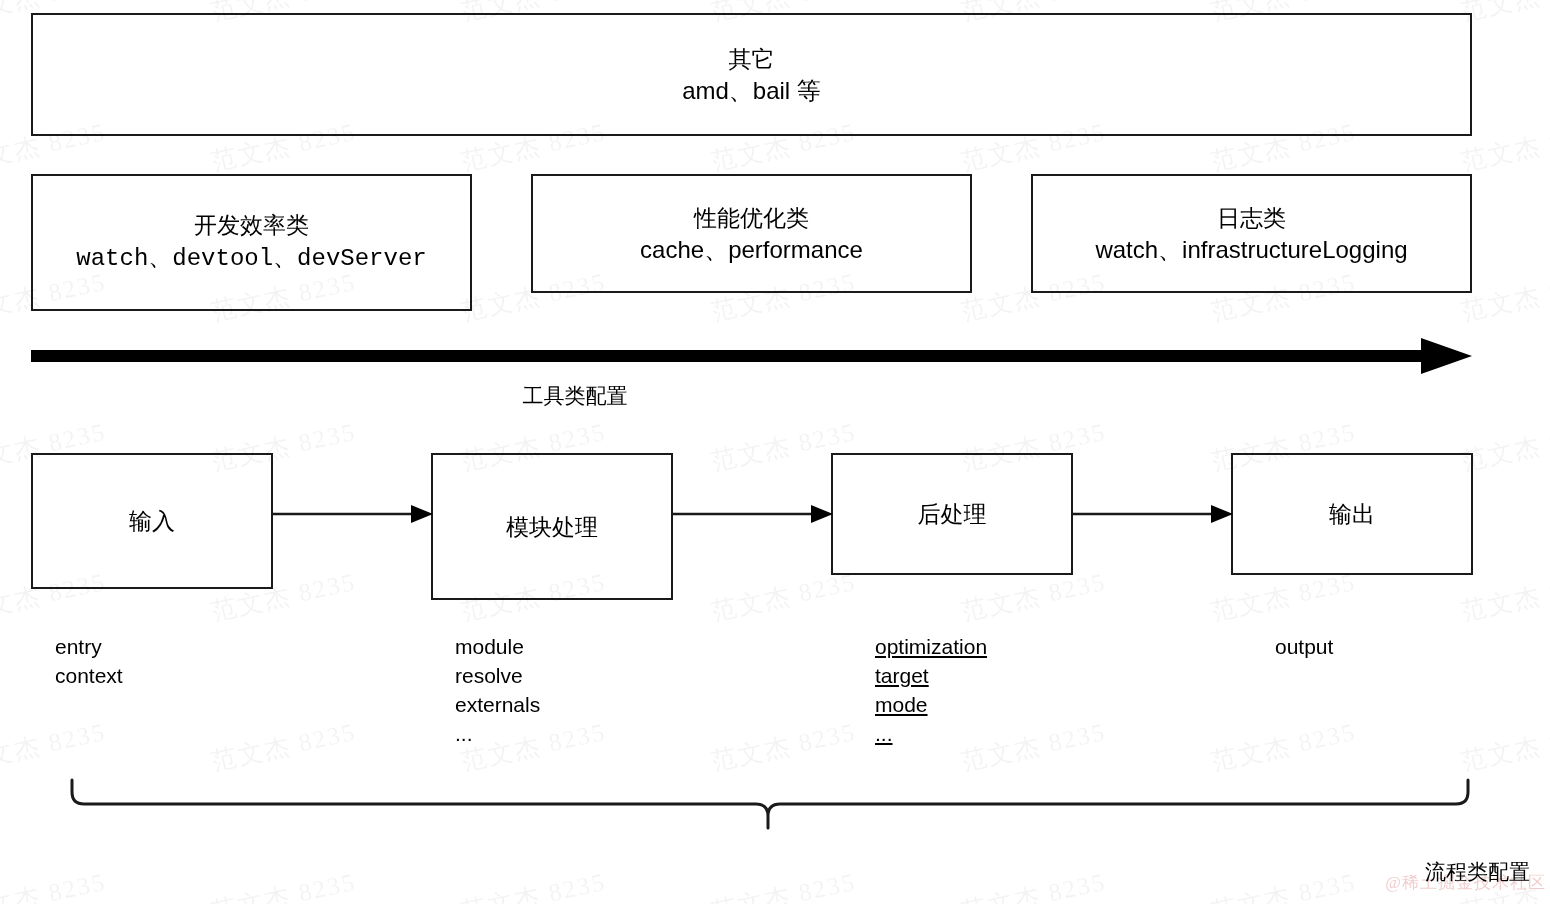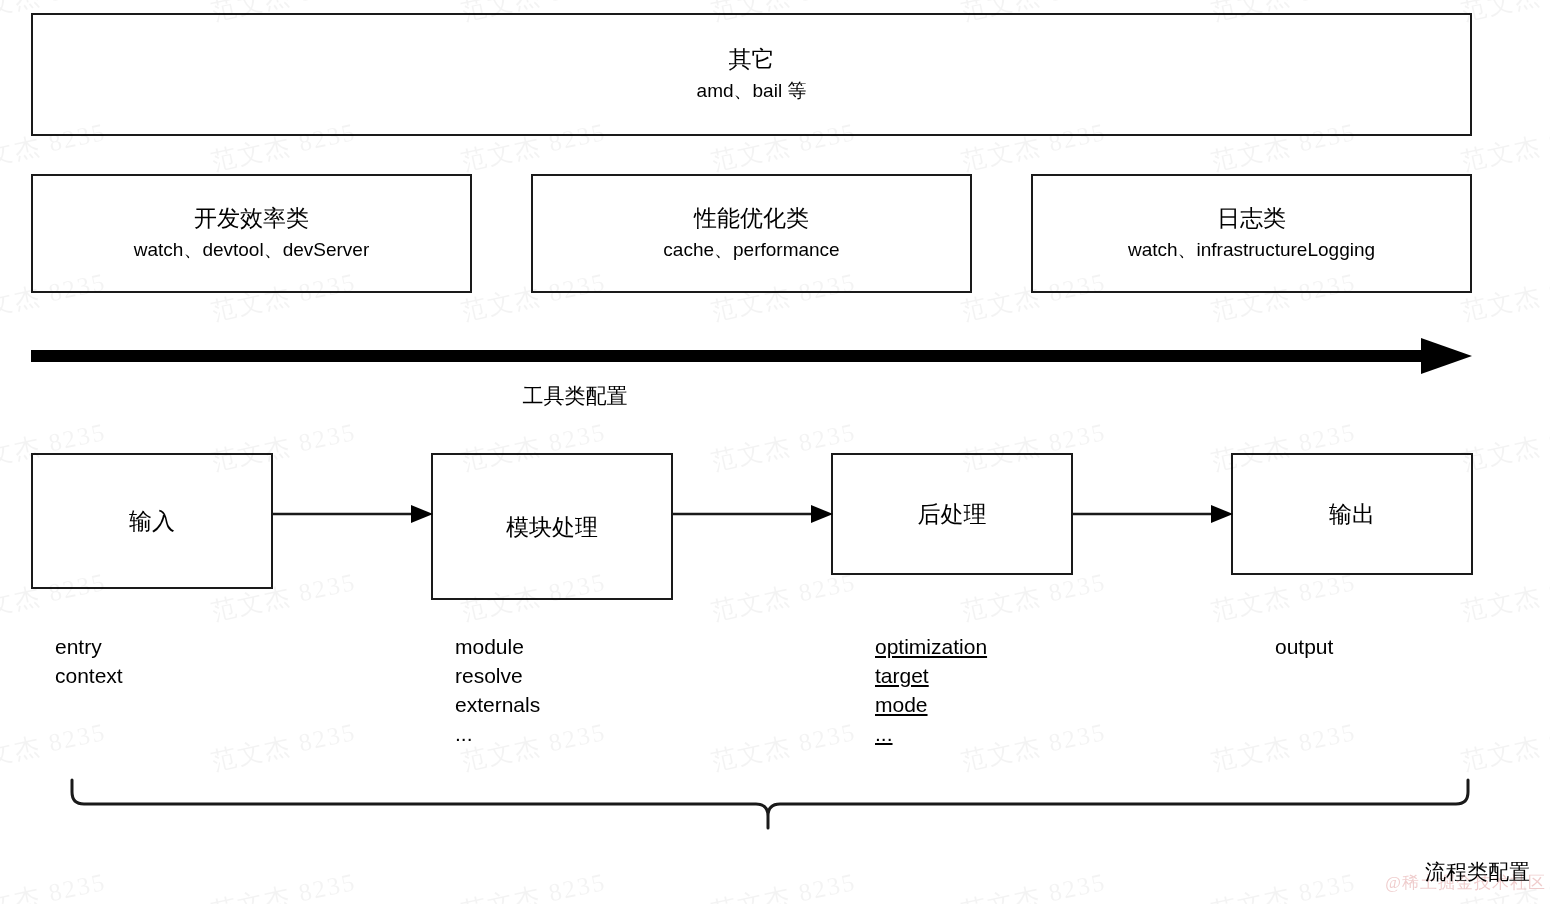--- a/index.html
+++ b/index.html
@@ -57,34 +57,34 @@
     align-items: center;
     justify-content: center;
     z-index: 2;
   }
   .box .line1 {
     font-size: 23px;
     line-height: 32px;
     white-space: nowrap;
   }
   .box .line2 {
-    font-size: 19px;
+    font-size: 24px;
     line-height: 32px;
     white-space: nowrap;
   }
   .box .single {
     font-size: 23px;
     line-height: 30px;
     white-space: nowrap;
   }
 
   
   #box-other { left: 31px; top: 13px; width: 1441px; height: 123px; }
   
-  #box-dev   { left: 31px;   top: 174px; width: 441px; height: 119px; }
+  #box-dev   { left: 31px;   top: 174px; width: 441px; height: 137px; font-family: Liberation Mono, monospace; }
   #box-perf  { left: 531px;  top: 174px; width: 441px; height: 119px; }
   #box-log   { left: 1031px; top: 174px; width: 441px; height: 119px; }
 
   
   #box-input   { left: 31px;   top: 453px; width: 242px; height: 136px; }
   #box-module  { left: 431px;  top: 453px; width: 242px; height: 147px; }
   #box-post    { left: 831px;  top: 453px; width: 242px; height: 122px; }
   #box-output  { left: 1231px; top: 453px; width: 242px; height: 122px; }
 
   

